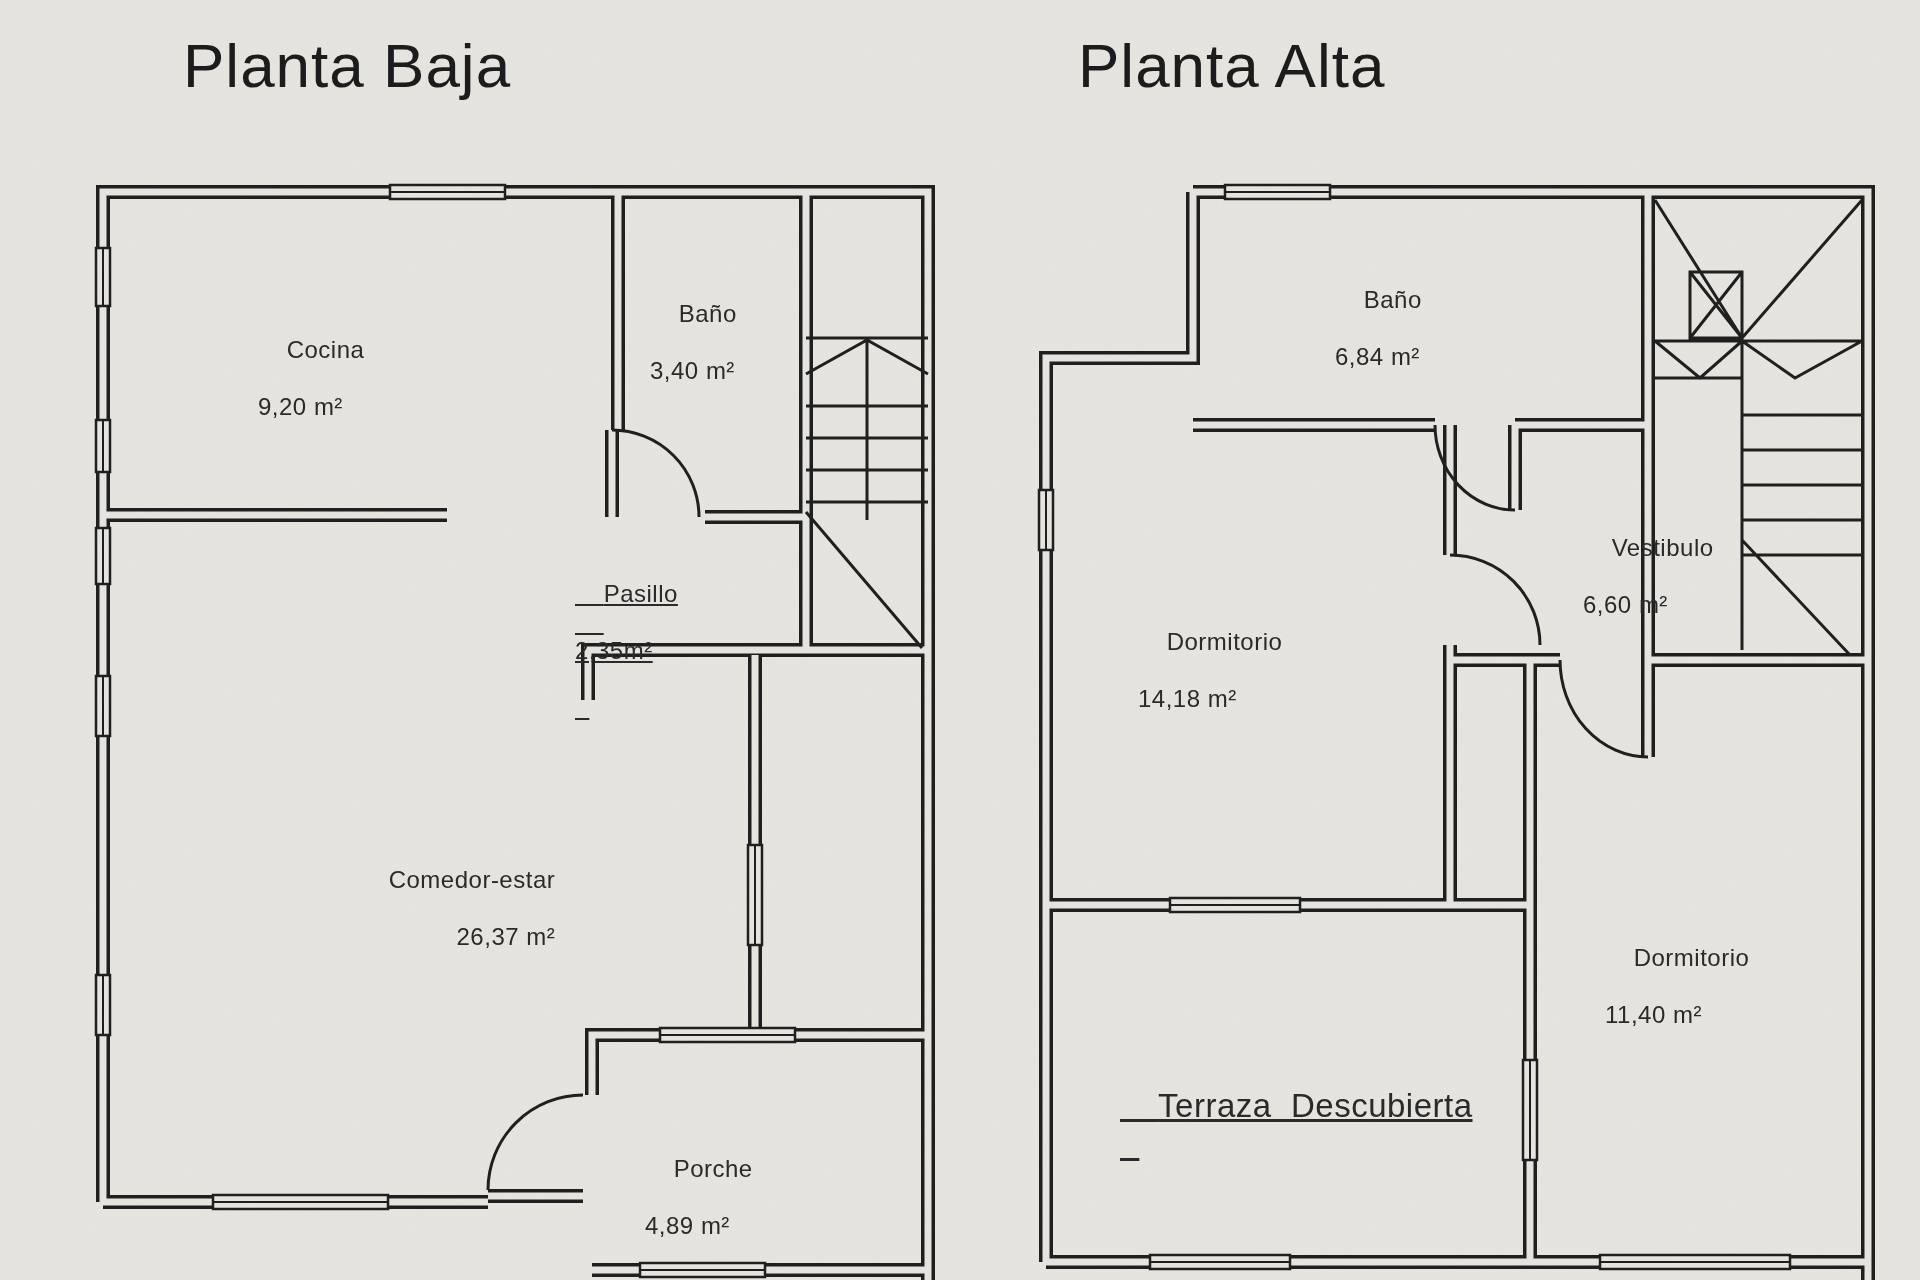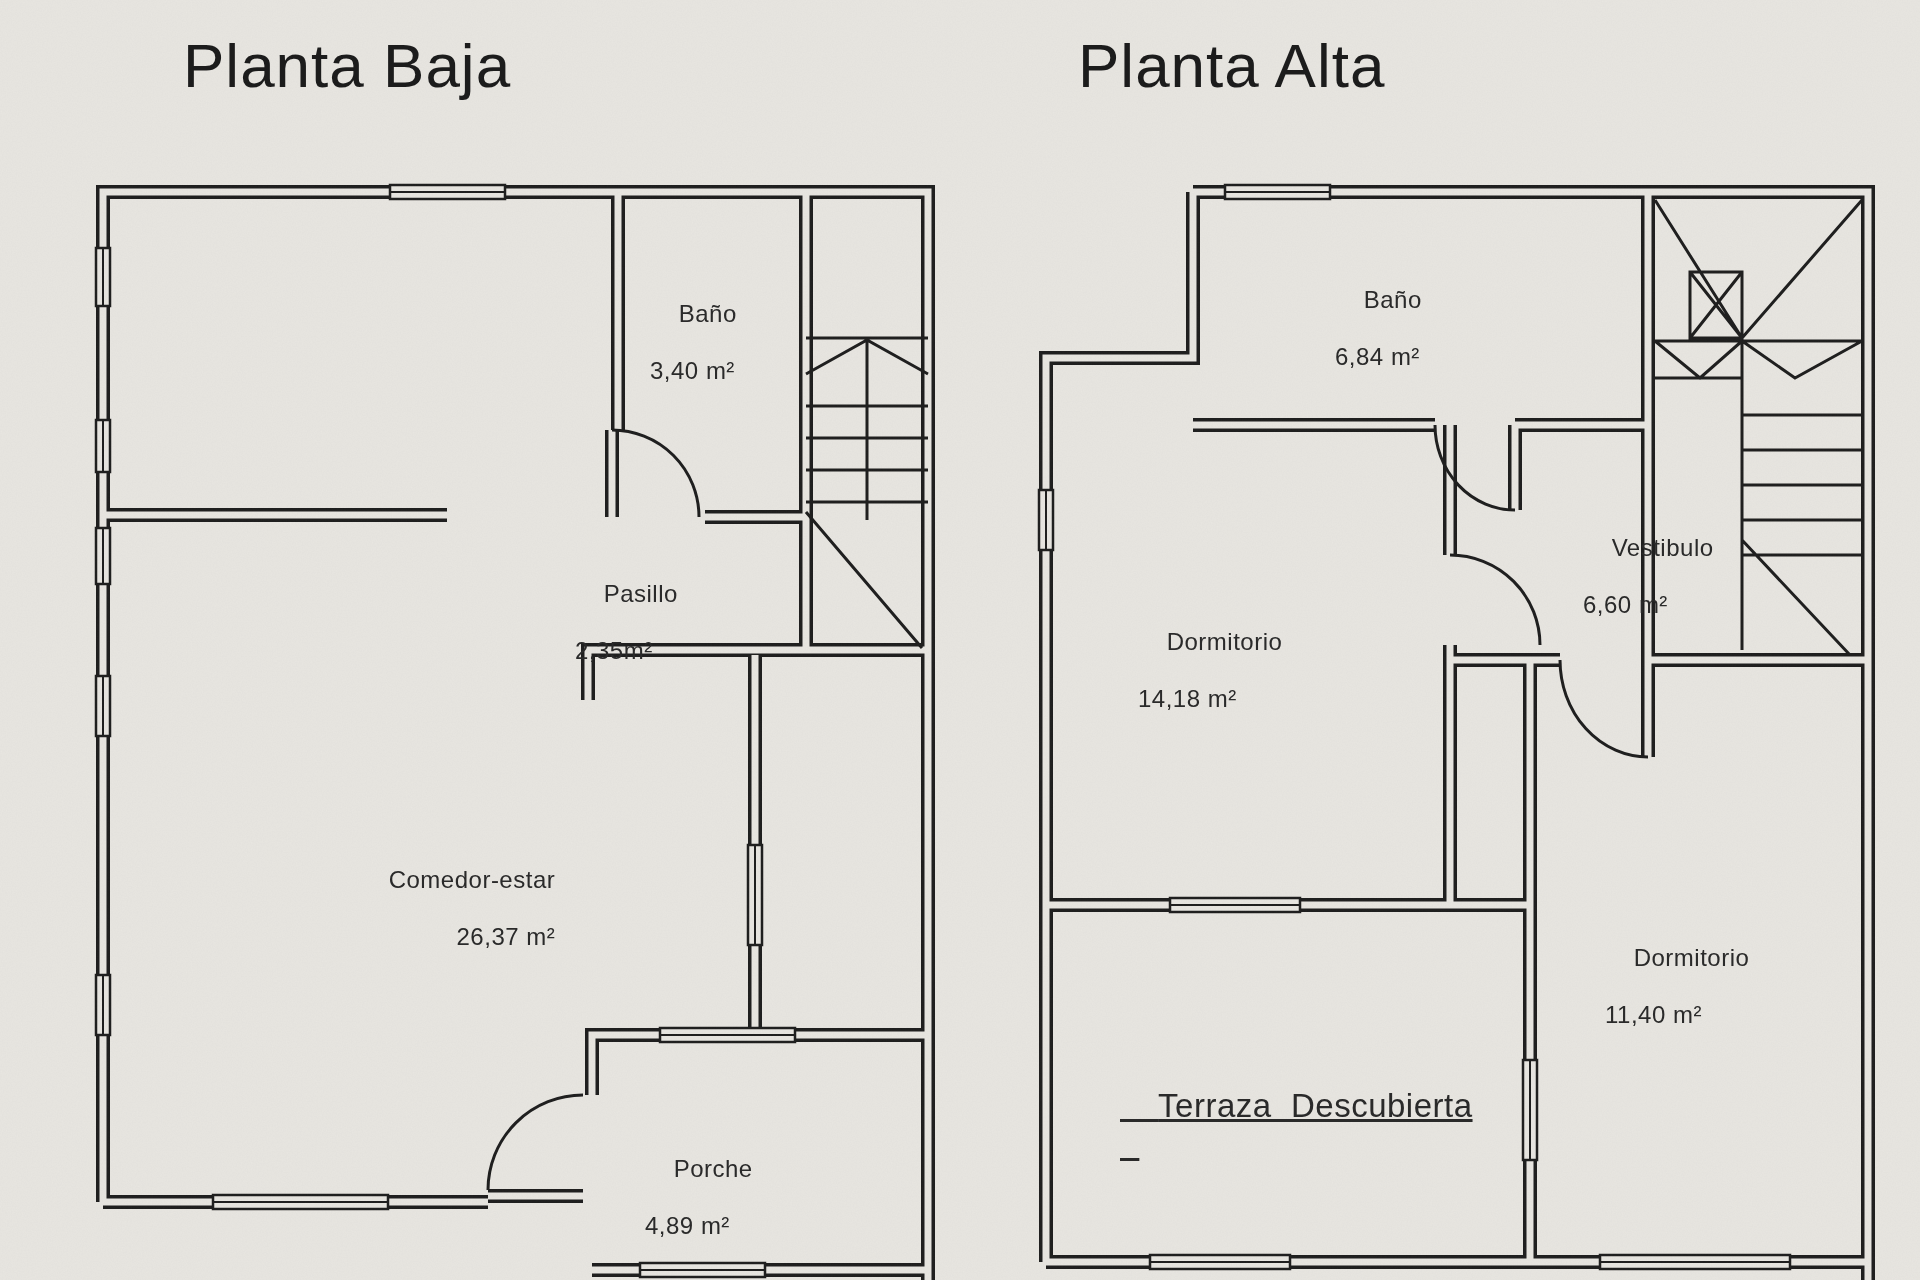--- a/index.html
+++ b/index.html
@@ -179,25 +179,29 @@
           <line class="win-mid" x1="1150" y1="1262" x2="1290" y2="1262"></line>
         </g>
     </g>
 
     <rect x="0" y="0" width="1920" height="1280" filter="url(#paperNoise)" opacity="0.45" pointer-events="none"></rect>
   </svg>
 
   <div class="plan-title" style="left:183px;top:30px;">Planta Baja</div>
   <div class="plan-title" style="left:1078px;top:30px;text-align:center;">Planta Alta</div>
 
+  <div class="room-label" style="left:258px;top:308px;">
+    <span>Cocina</span>
+    <span class="area">9,20 m²</span>
+  </div>
   <div class="room-label" style="left:650px;top:272px;">
     <span>Baño</span>
     <span class="area">3,40 m²</span>
   </div>
-  <div class="room-label" style="left:575px;top:552px;">
+  <div class="room-label" style="left:575px;top:552px;text-decoration:underline;">
     <span>Pasillo</span>
     <span class="area">2,35m²</span>
   </div>
   <div class="room-label" style="left:360px;top:838px;text-align:right;">
     <span>Comedor-estar</span>
     <span class="area">26,37 m²</span>
   </div>
   <div class="room-label" style="left:645px;top:1127px;">
     <span>Porche</span>
     <span class="area">4,89 m²</span>

